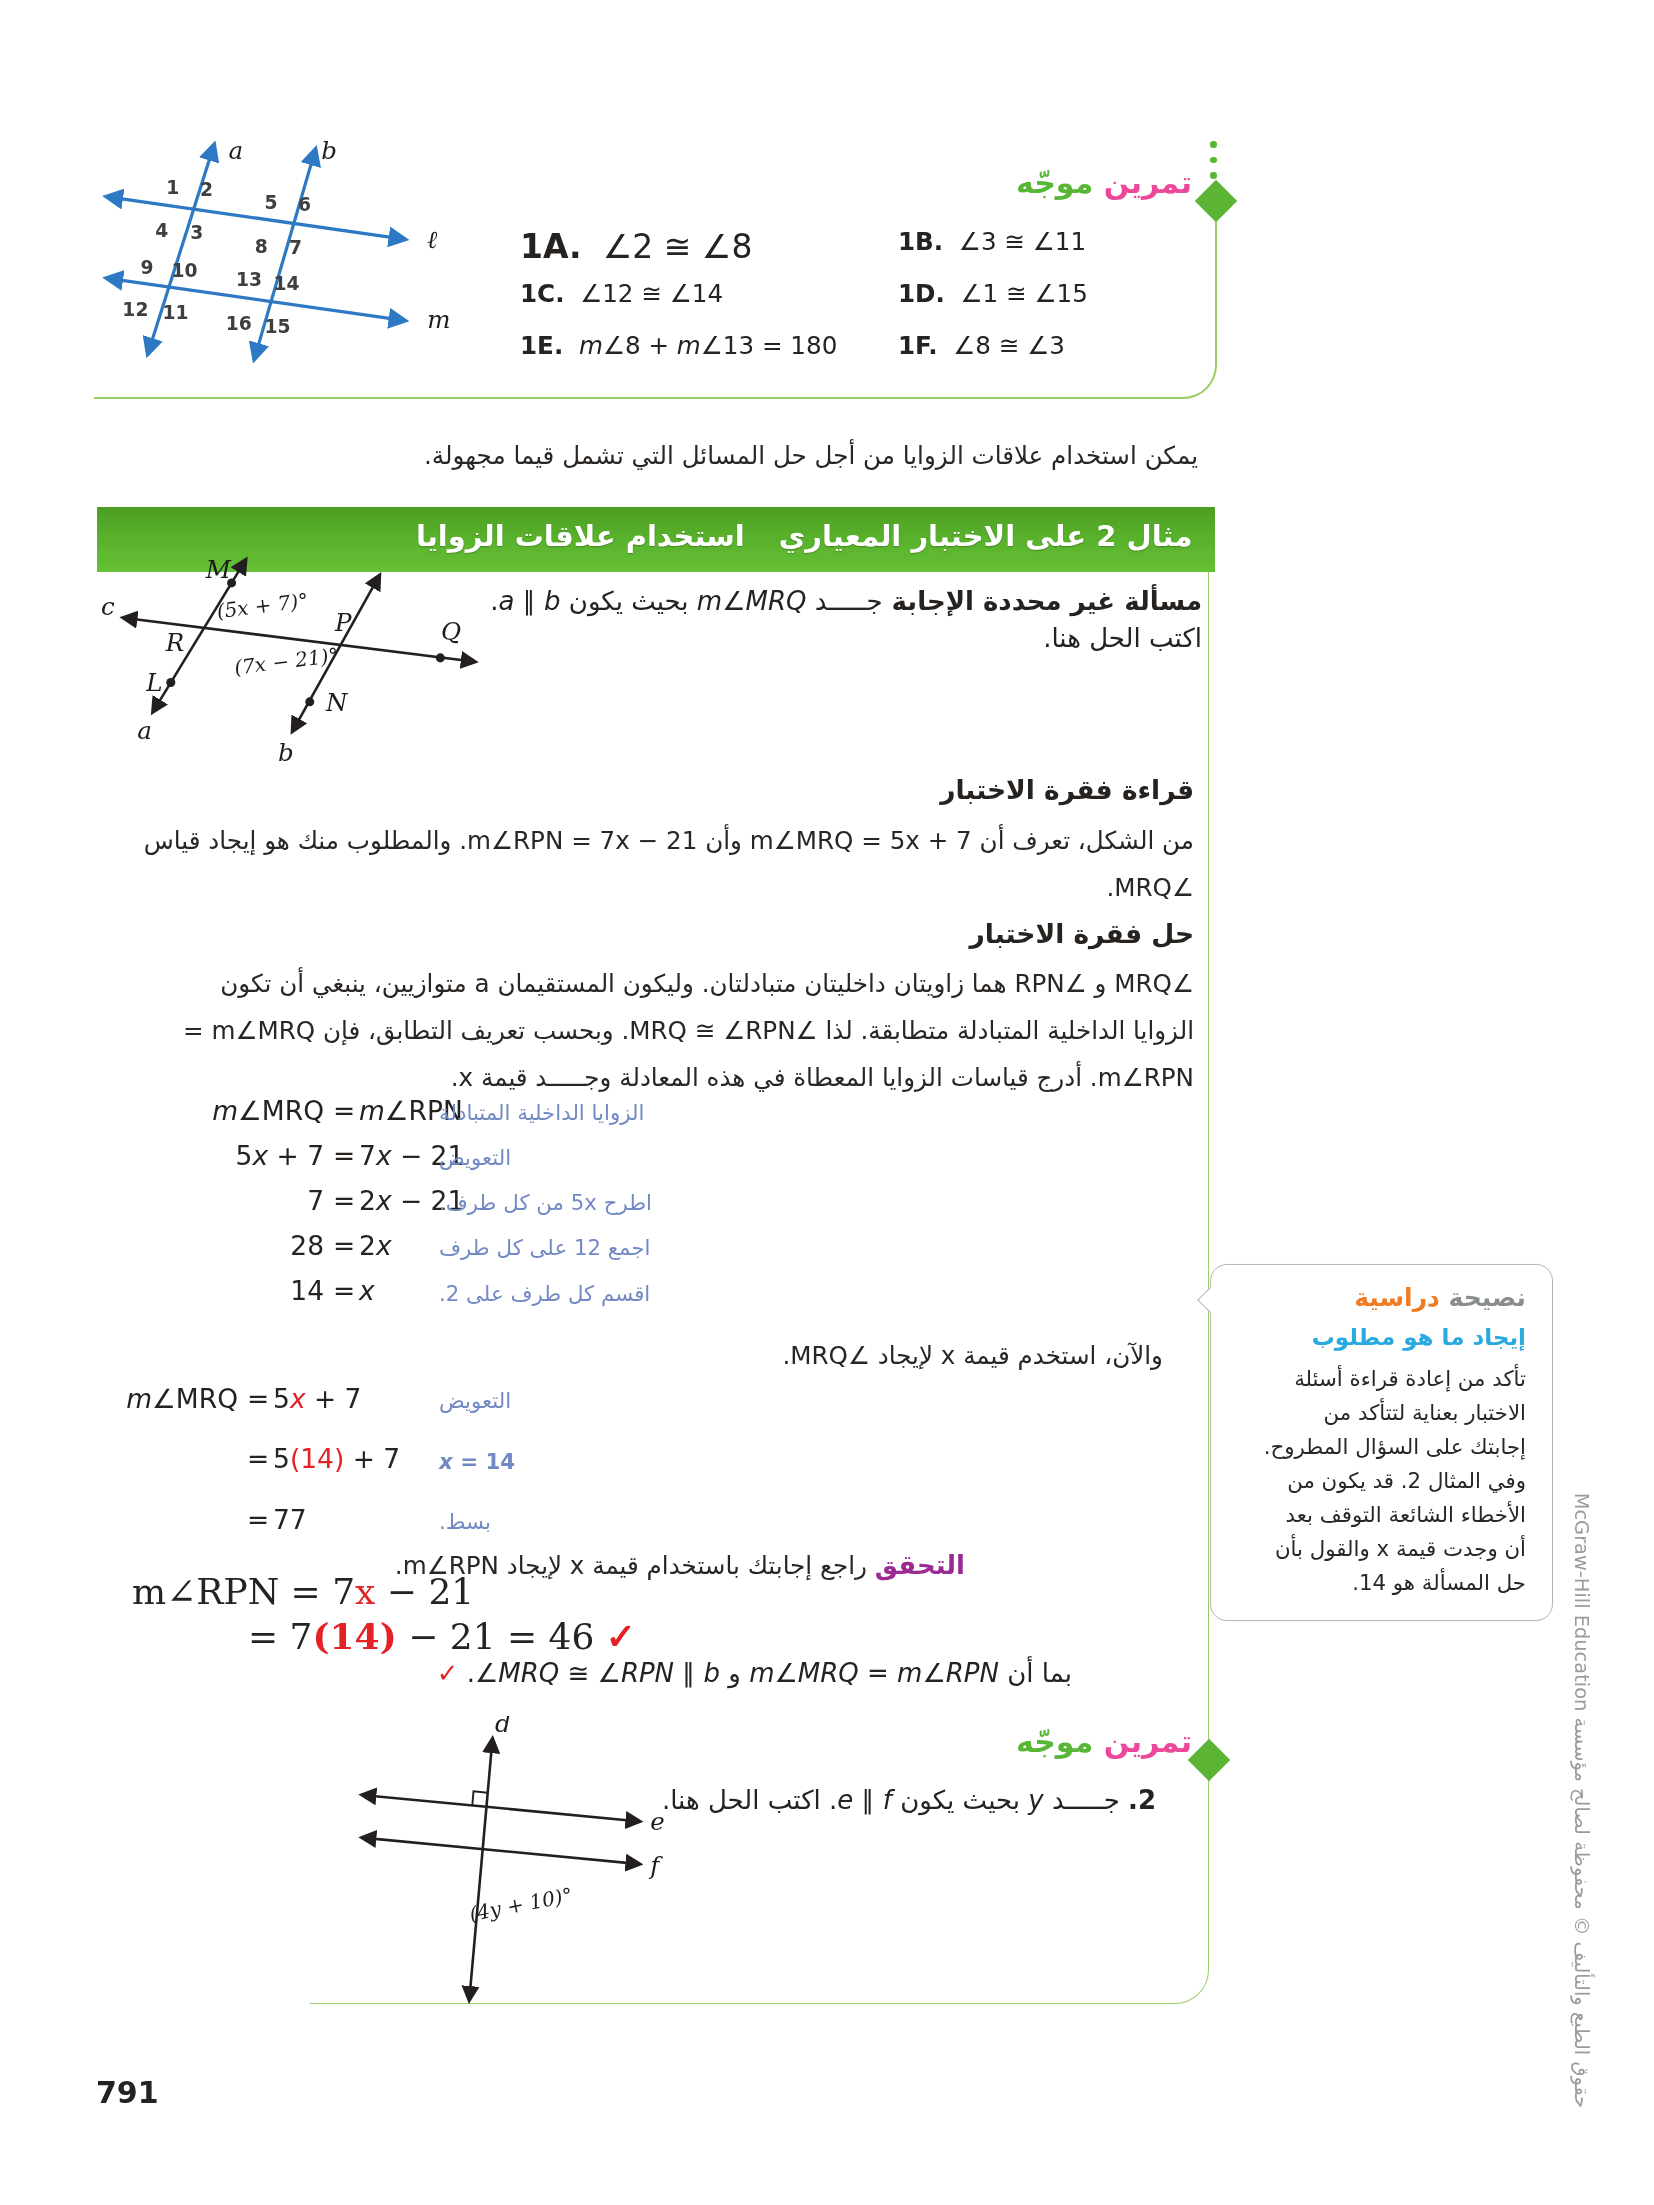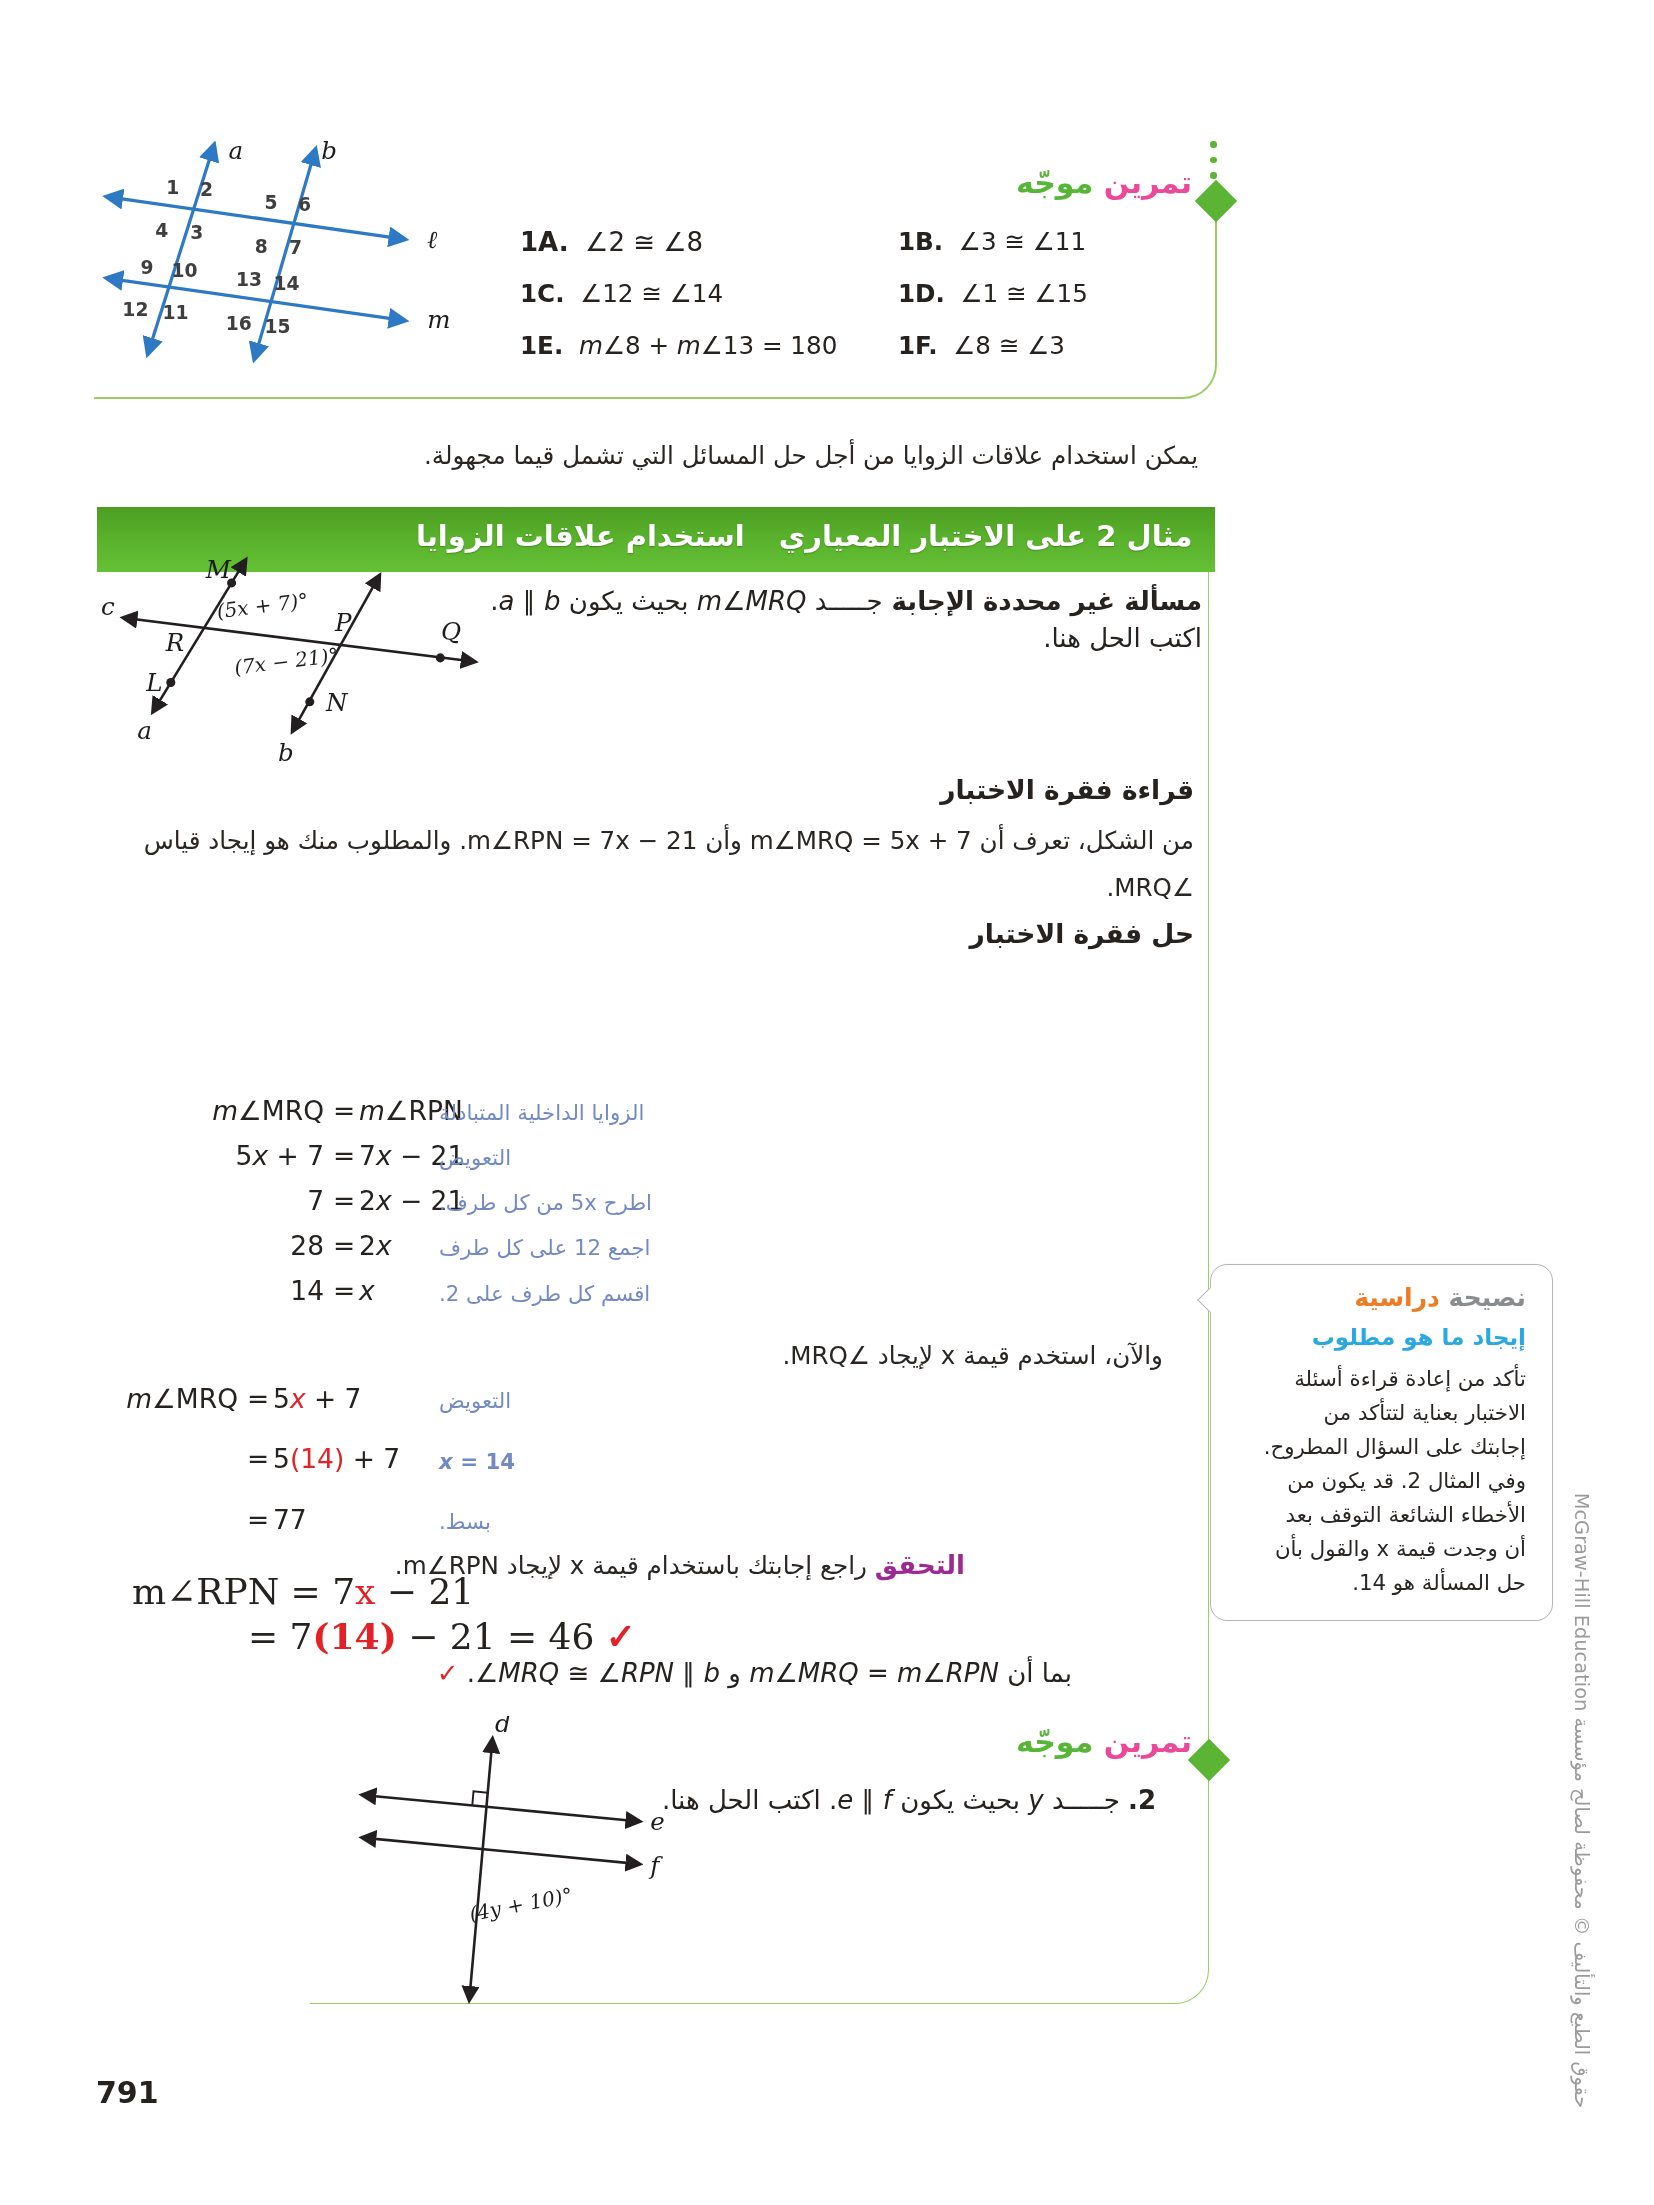--- a/index.html
+++ b/index.html
@@ -96,21 +96,21 @@
       <text class="num" x="216" y="210">10</text>
       <text class="num" x="202" y="275">11</text>
       <text class="num" x="140" y="271">12</text>
       <text class="num" x="316" y="225">13</text>
       <text class="num" x="374" y="230">14</text>
       <text class="num" x="360" y="297">15</text>
       <text class="num" x="300" y="293">16</text>
     </g>
   </svg>
 
-  <div class="abs ltr eq" style="left:520px;top:227px;font-size:26px;"><span class="b">1A.</span>&nbsp;&nbsp;<span><span>∠2 ≅ ∠8</span></span></div>
+  <div class="abs ltr eq" style="left:520px;top:227px;font-size:33px;"><span class="b">1A.</span>&nbsp;&nbsp;<span><span>∠2 ≅ ∠8</span></span></div>
   <div class="abs ltr eq" style="left:898px;top:227px;font-size:24.6px;"><span class="b">1B.</span>&nbsp;&nbsp;<span><span>∠3 ≅ ∠11</span></span></div>
   <div class="abs ltr eq" style="left:520px;top:279px;font-size:24.6px;"><span class="b">1C.</span>&nbsp;&nbsp;<span><span>∠12 ≅ ∠14</span></span></div>
   <div class="abs ltr eq" style="left:898px;top:279px;font-size:24.6px;"><span class="b">1D.</span>&nbsp;&nbsp;<span><span>∠1 ≅ ∠15</span></span></div>
   <div class="abs ltr eq" style="left:520px;top:331px;font-size:24.6px;"><span class="b">1E.</span>&nbsp;&nbsp;<span><span class="seg-i">m</span><span>∠8 + </span><span class="seg-i">m</span><span>∠13 = 180</span></span></div>
   <div class="abs ltr eq" style="left:898px;top:331px;font-size:24.6px;"><span class="b">1F.</span>&nbsp;&nbsp;<span><span>∠8 ≅ ∠3</span></span></div>
 
   <div class="abs rtl body38" style="right:456px;top:432px;">يمكن استخدام علاقات الزوايا من أجل حل المسائل التي تشمل قيما مجهولة.</div>
 
   <div class="abs greenbar" style="left:97px;top:507px;width:1118px;height:65px;">
     <span class="t" style="right:22.6px;">مثال 2 على الاختبار المعياري</span>
@@ -150,20 +150,23 @@
     <text class="lbl" x="622" y="142">Q</text>
     <text class="ang" x="347" y="100" text-anchor="middle" transform="rotate(-7 347 100)">(5x + 7)°</text>
     <text class="ang" x="384" y="186" text-anchor="middle" transform="rotate(-7 384 186)">(7x − 21)°</text>
   </svg>
 
   <div class="abs rtl head40" style="right:460px;top:774px;">قراءة فقرة الاختبار</div>
   <div class="abs rtl body38 ml" style="right:460px;top:817px;width:1098px;">من الشكل، تعرف أن m∠MRQ = 5x + 7 وأن m∠RPN = 7x − 21. والمطلوب منك هو إيجاد قياس
 ∠MRQ.</div>
 
   <div class="abs rtl head40" style="right:460px;top:918px;">حل فقرة الاختبار</div>
+  <div class="abs rtl body38 ml" style="right:460px;top:960px;width:1098px;">∠MRQ و ∠RPN هما زاويتان داخليتان متبادلتان. وليكون المستقيمان a متوازيين، ينبغي أن تكون
+الزوايا الداخلية المتبادلة متطابقة. لذا ∠MRQ ≅ ∠RPN. وبحسب تعريف التطابق، فإن m∠MRQ =
+m∠RPN. أدرج قياسات الزوايا المعطاة في هذه المعادلة وجـــــد قيمة x.</div>
 
   <div class="abs ltr eq" style="left:97px;top:1095px;width:227px;text-align:right;"><span class="seg-i">m</span><span>∠MRQ</span></div>
   <div class="abs ltr eq" style="left:333px;top:1095px;">=</div>
   <div class="abs ltr eq" style="left:359px;top:1095px;"><span class="seg-i">m</span><span>∠RPN</span></div>
   <div class="abs note" style="left:439px;top:1100px;">الزوايا الداخلية المتبادلة</div>
 
   <div class="abs ltr eq" style="left:97px;top:1140px;width:227px;text-align:right;"><span>5</span><span class="seg-i">x</span><span> + 7</span></div>
   <div class="abs ltr eq" style="left:333px;top:1140px;">=</div>
   <div class="abs ltr eq" style="left:359px;top:1140px;"><span>7</span><span class="seg-i">x</span><span> − 21</span></div>
   <div class="abs note" style="left:439px;top:1145px;">التعويض</div>

